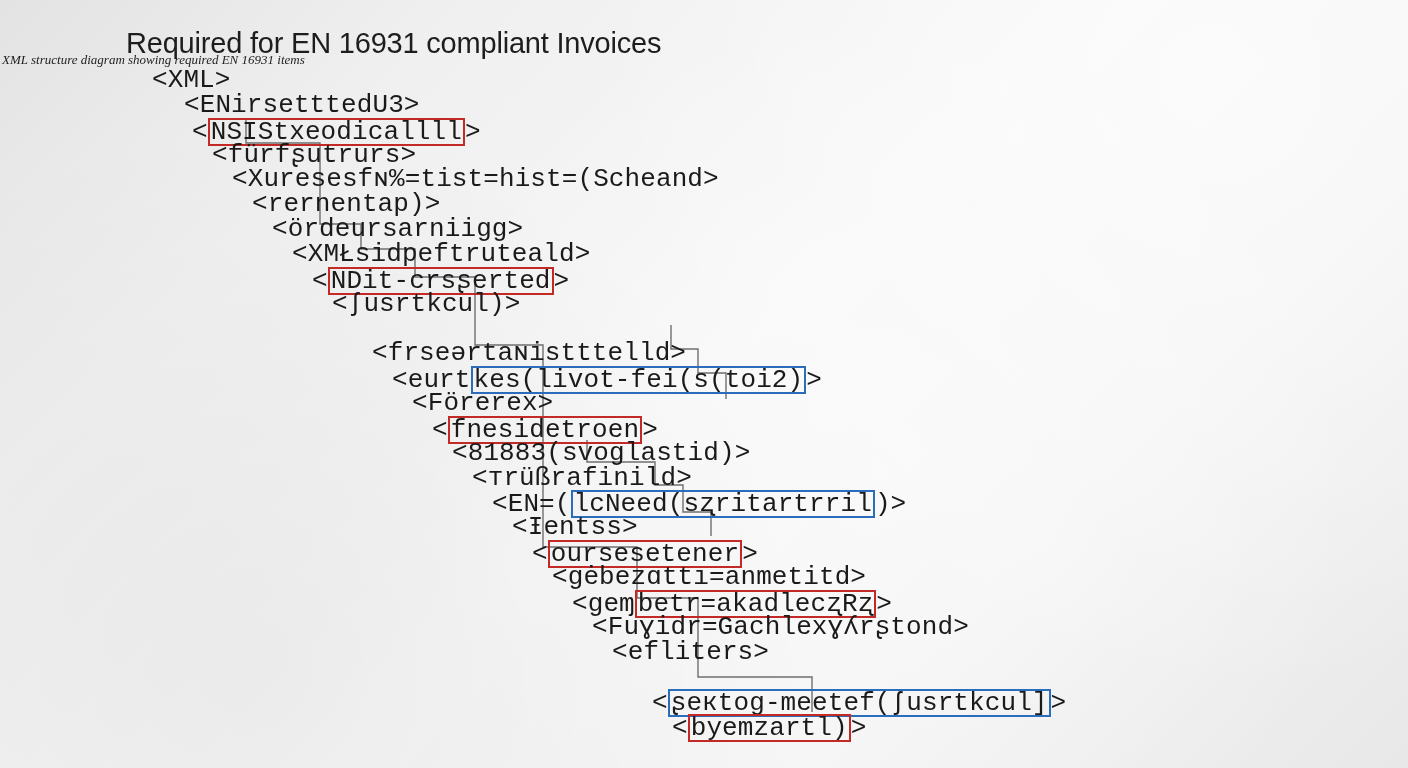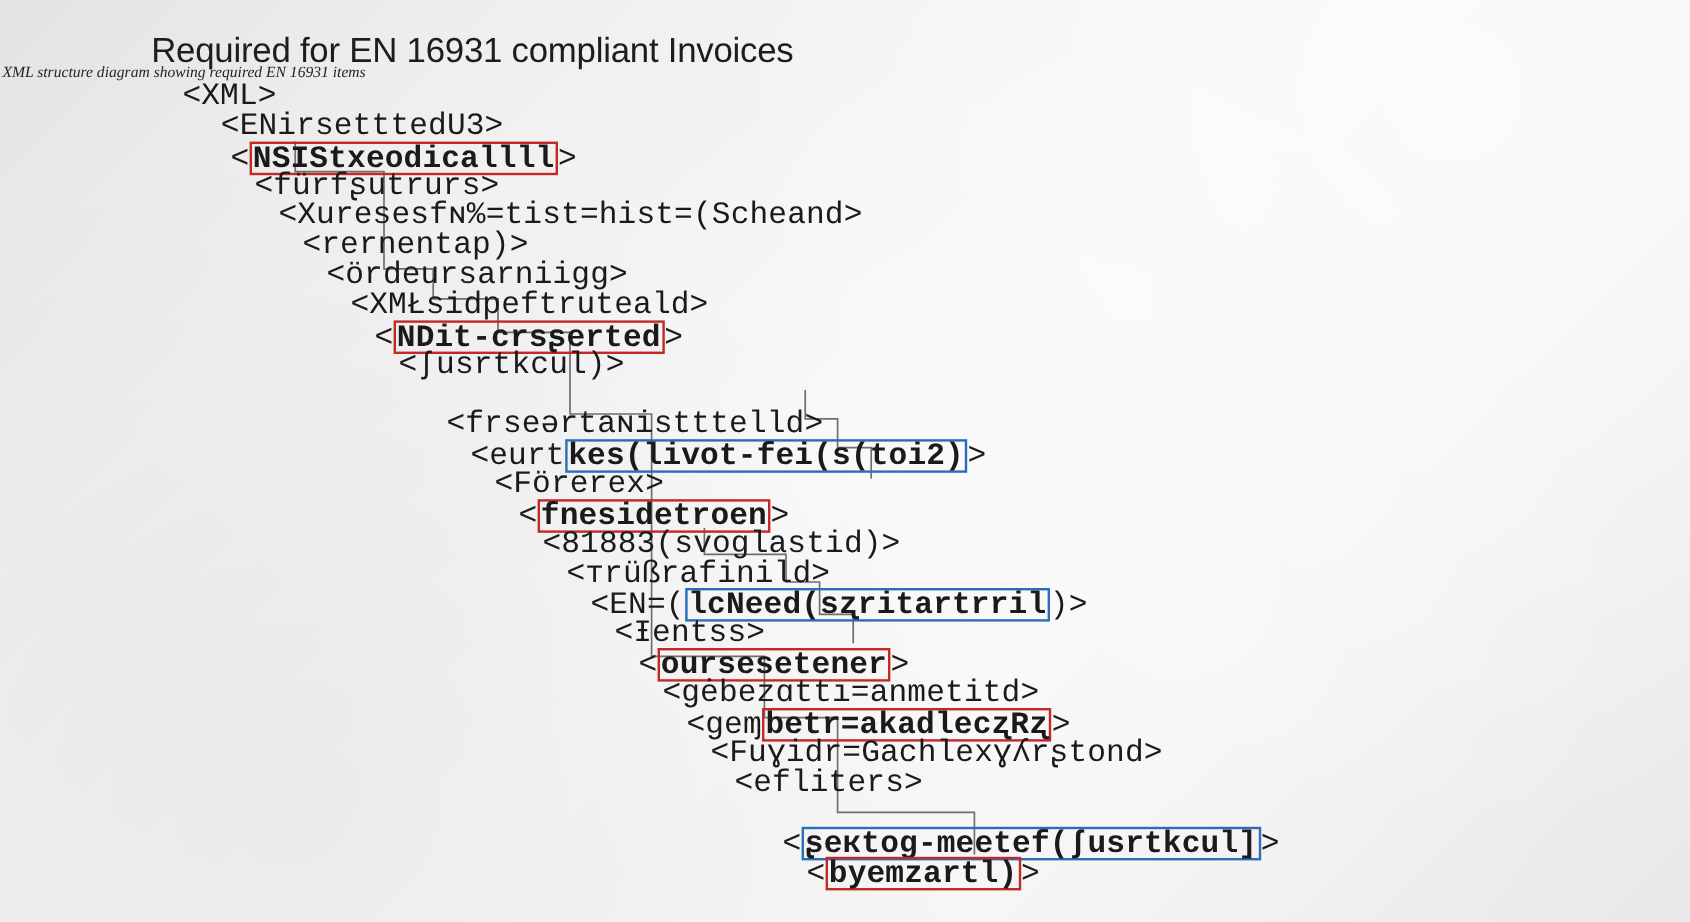--- a/index.html
+++ b/index.html
@@ -95,21 +95,20 @@
   }
 
   .code-line .seg {
     display: inline;
   }
 
   .code-line .hl {
     display: inline-block;
     padding: 0 1px;
     box-sizing: border-box;
-    font-weight: bold;
   }
   .code-line .hl.red {
     border: 2px solid #c32a26;
   }
   .code-line .hl.blue {
     border: 2px solid #2a6ebb;
   }
 </style>
 </head>
 <body>

